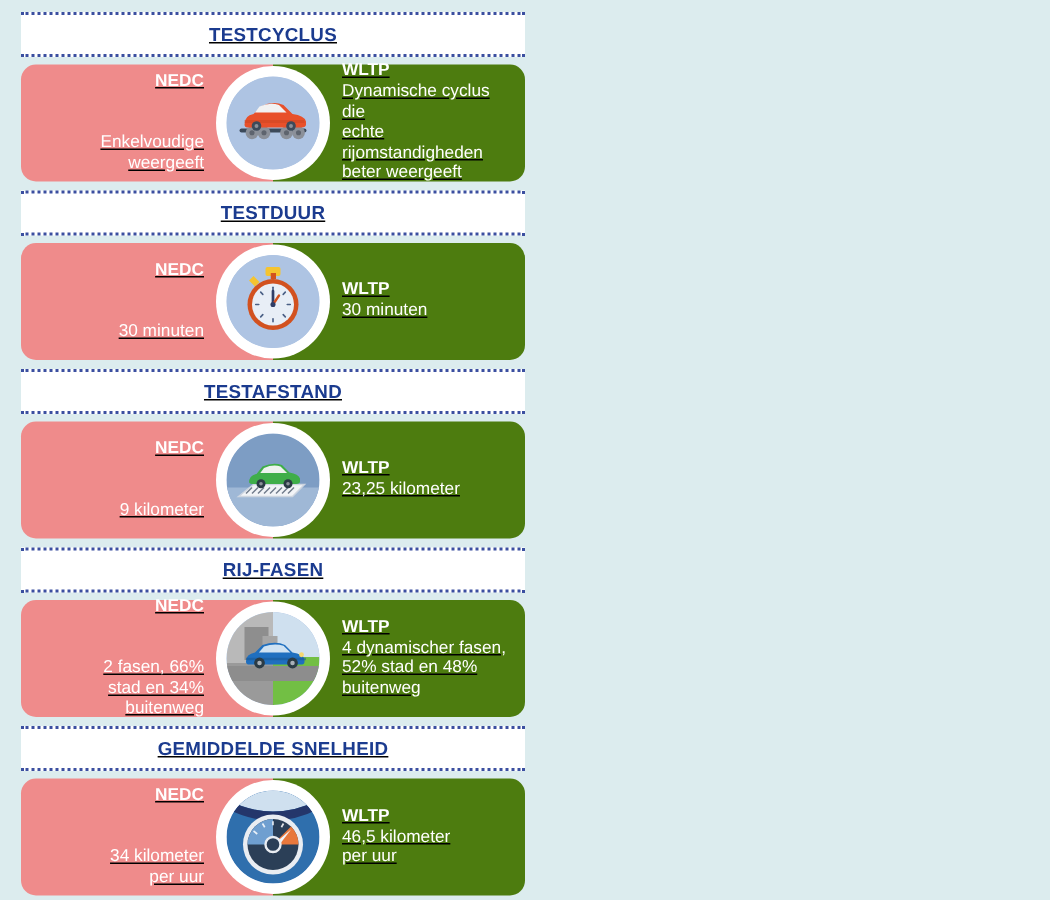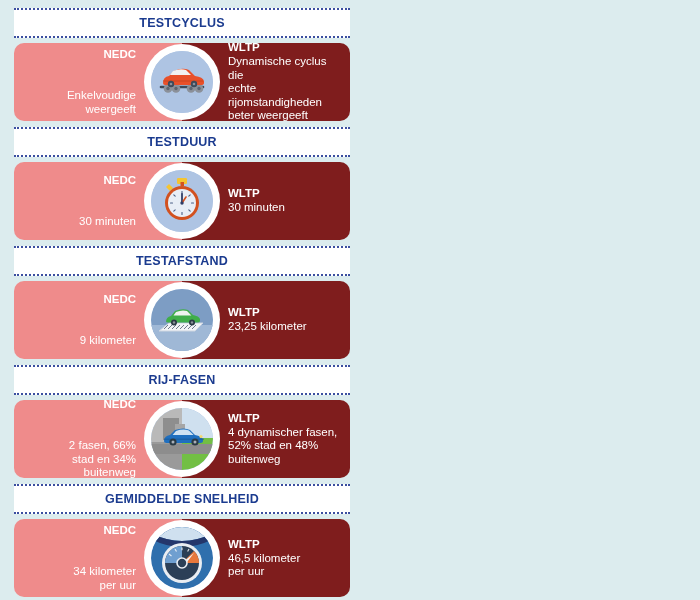--- a/index.html
+++ b/index.html
@@ -2,21 +2,21 @@
 <html><head>
 <meta charset="utf-8">
 <style>
   html,body{margin:0;padding:0;}
   body{
     width:700px;height:600px;overflow:hidden;
     background:#dcecee;
     font-family:"Liberation Sans","DejaVu Sans",sans-serif;
     -webkit-font-smoothing:antialiased;
   }
-  .board{position:relative;width:700px;height:600px;box-sizing:border-box;padding:8px 8px 0 8px;}
+  .board{position:relative;width:700px;height:600px;box-sizing:border-box;padding:8px 8px 0 8px;text-decoration:underline;}
 
   .grid{display:flex;flex-wrap:wrap;gap:0;}
   .cell{width:348px;box-sizing:border-box;padding:0 6px 6px 6px;}
   .card{width:100%;}
 
   
   .hdr{
     background:#ffffff;
     height:26px;
     display:flex;align-items:center;justify-content:center;
@@ -50,21 +50,21 @@
   }
   .side.nedc{
     background:#ef8b8b;
     border-radius:10px 0 0 10px;
     align-items:flex-end;
     text-align:right;
     padding:0 46px 0 8px;
     gap:27px;
   }
   .side.wltp{
-    background:#7f1d1d;
+    background:#4d7c0f;
     border-radius:0 10px 10px 0;
     align-items:flex-start;
     text-align:left;
     padding:0 8px 0 46px;
   }
   .lbl{font-weight:bold;font-size:11.5px;line-height:13px;margin-bottom:1px;}
   .val{font-size:11.5px;line-height:13.5px;font-weight:normal;}
 
   
   .iconwrap{

